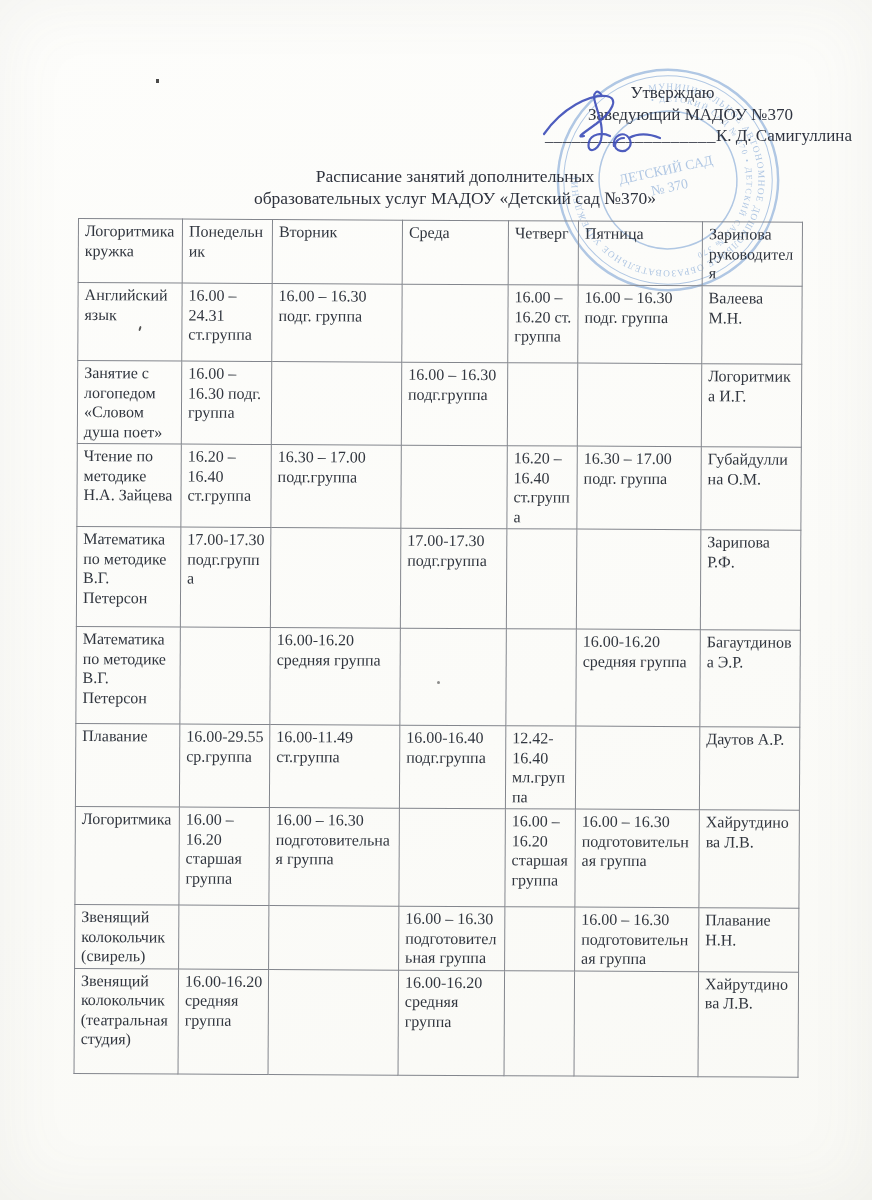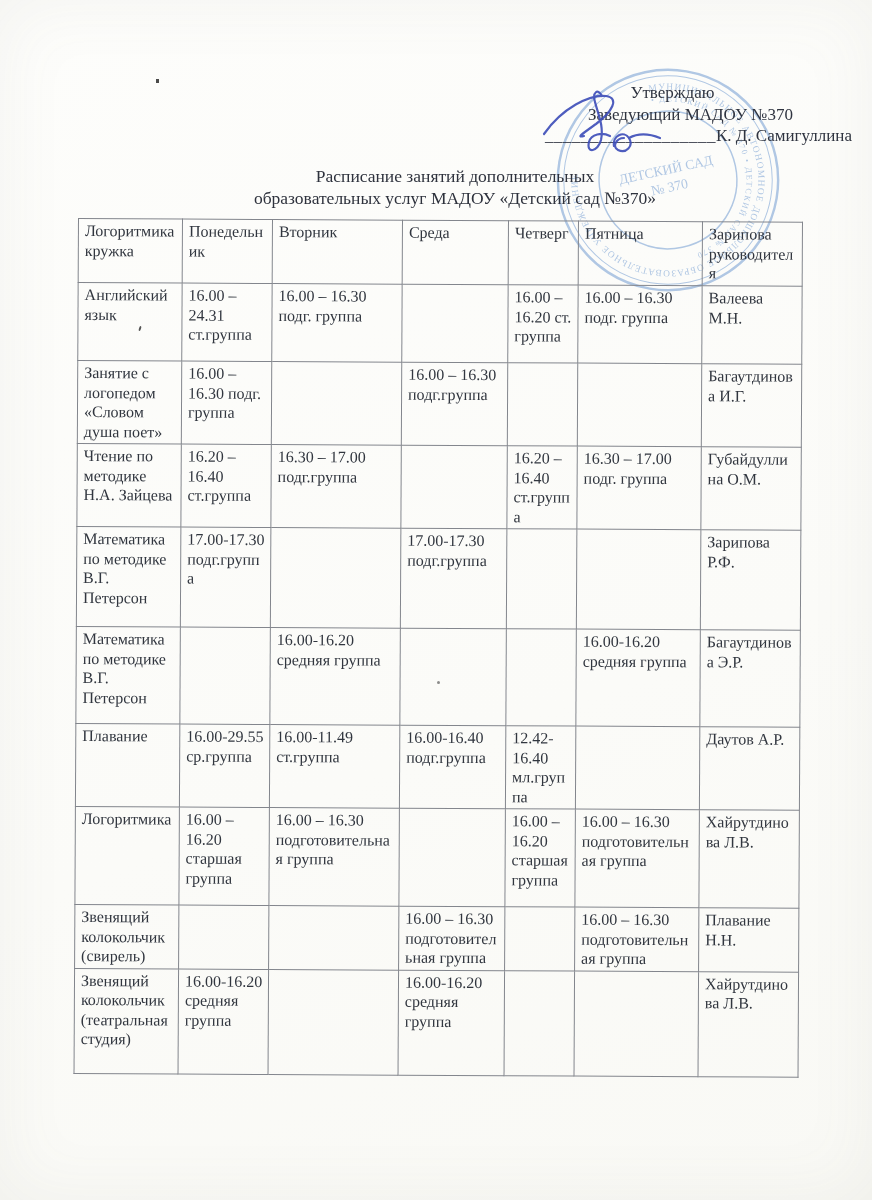--- a/index.html
+++ b/index.html
@@ -159,21 +159,21 @@
           <td>16.00 – 16.30 подг. группа</td>
           <td>Валеева М.Н.</td>
         </tr>
         <tr>
           <td>Занятие с логопедом «Словом душа поет»</td>
           <td>16.00 – 16.30 подг. группа</td>
           <td></td>
           <td>16.00 – 16.30 подг.группа</td>
           <td></td>
           <td></td>
-          <td>Багаутдинова И.Г.</td>
+          <td>Логоритмика И.Г.</td>
         </tr>
         <tr>
           <td>Чтение по методике Н.А. Зайцева</td>
           <td>16.20 – 16.40 ст.группа</td>
           <td>16.30 – 17.00 подг.группа</td>
           <td></td>
           <td>16.20 – 16.40 ст.группа</td>
           <td>16.30 – 17.00 подг. группа</td>
           <td>Губайдуллина О.М.</td>
         </tr>

